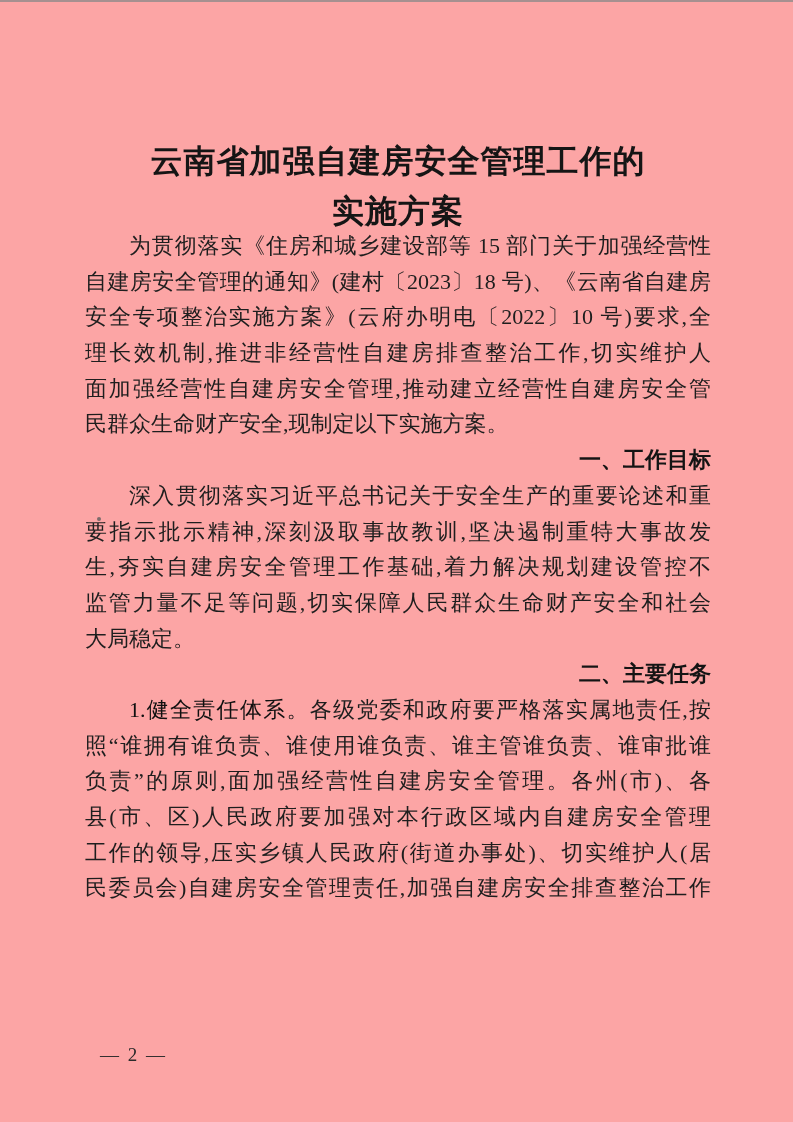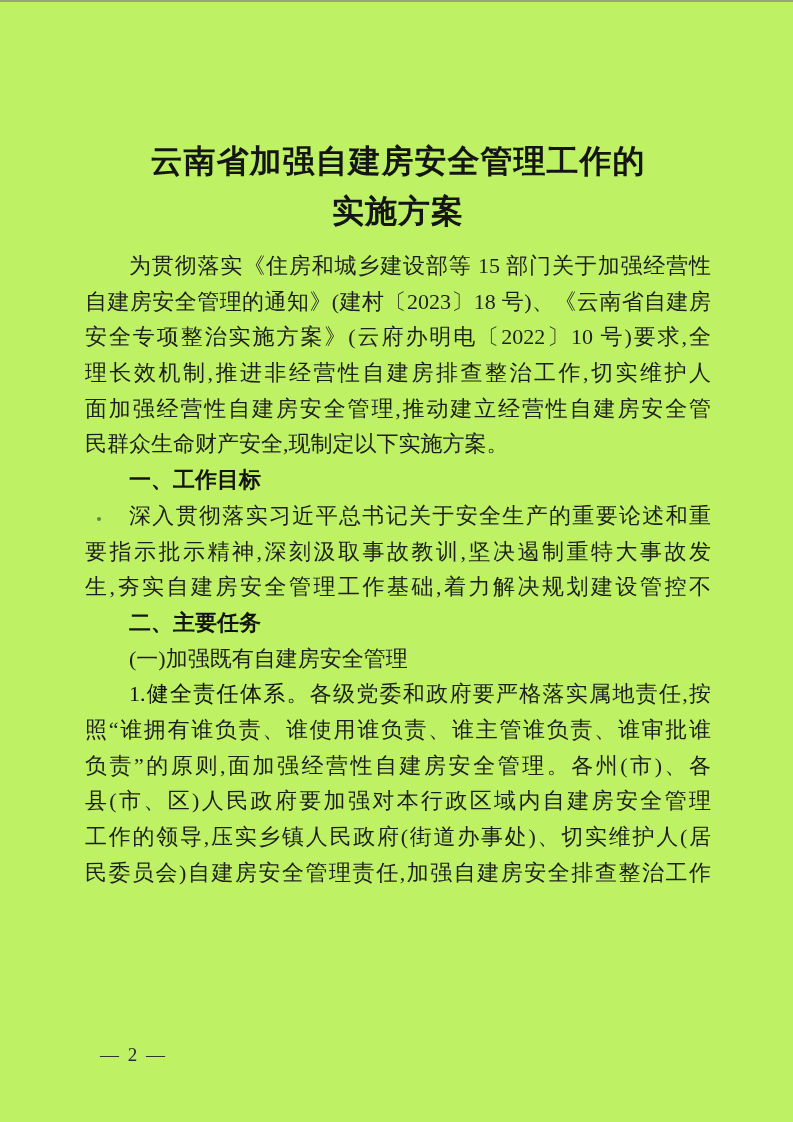--- a/index.html
+++ b/index.html
@@ -1,20 +1,20 @@
 <!DOCTYPE html>
 <html lang="zh"><head>
 <meta charset="utf-8">
 <style>
   html,body{margin:0;padding:0;background:#e8e8e8;}
   .page{
     position:relative;
     width:793px;height:1122px;
     margin:0 auto;
-    background:#bef264;
+    background:#fca5a5;
     overflow:hidden;
     font-family:"Liberation Serif","DejaVu Serif",serif;
     color:#1b1b1b;
   }
   .scan-edge{
     position:absolute;top:0;left:0;width:793px;height:2px;
     background:#8a8a8a;opacity:.75;
   }
   .artifact-dot{
     position:absolute;left:97px;top:517px;width:4px;height:4px;
@@ -23,39 +23,40 @@
   .doc-title{
     position:absolute;left:85px;top:136px;width:626px;
     text-align:center;
     font-weight:bold;
     font-size:32px;
     line-height:50px;
     letter-spacing:1px;
     color:#151515;
   }
   .doc-body{
-    position:absolute;left:85px;top:248px;width:626px;
+    position:absolute;left:85px;top:228px;width:626px;
   }
   .line{
     font-size:22px;
     line-height:35.7px;
     height:35.7px;
     white-space:normal;
     color:#1e1e1e;
   }
   .fill{
     text-align:justify;
     text-align-last:justify;
     text-justify:inter-character;
   }
   .para-start,.heading,.subheading{ text-indent:44px; }
   .heading{
     font-family:"Liberation Sans","DejaVu Sans",sans-serif;
     font-weight:bold;
     color:#141414;
+    text-align:right;
   }
   .subheading{
     font-family:"Liberation Serif","DejaVu Serif",serif;
     font-weight:500;
   }
   .lead{
     font-weight:normal;
     color:#101010;
   }
   .page-footer{
@@ -82,22 +83,23 @@
       <div class="line para-start fill">为贯彻落实《住房和城乡建设部等 15 部门关于加强经营性</div>
       <div class="line para fill">自建房安全管理的通知》(建村〔2023〕18 号)、《云南省自建房</div>
       <div class="line para fill">安全专项整治实施方案》(云府办明电〔2022〕10 号)要求,全</div>
       <div class="line para fill">理长效机制,推进非经营性自建房排查整治工作,切实维护人</div>
       <div class="line para fill">面加强经营性自建房安全管理,推动建立经营性自建房安全管</div>
       <div class="line para">民群众生命财产安全,现制定以下实施方案。</div>
       <div class="line heading">一、工作目标</div>
       <div class="line para-start fill">深入贯彻落实习近平总书记关于安全生产的重要论述和重</div>
       <div class="line para fill">要指示批示精神,深刻汲取事故教训,坚决遏制重特大事故发</div>
       <div class="line para fill">生,夯实自建房安全管理工作基础,着力解决规划建设管控不</div>
+      <div class="line para fill">监管力量不足等问题,切实保障人民群众生命财产安全和社会</div>
+      <div class="line para">大局稳定。</div>
       <div class="line heading">二、主要任务</div>
-      <div class="line subheading">(一)加强既有自建房安全管理</div>
       <div class="line para-start fill"><span class="lead">1.健全责任体系。</span>各级党委和政府要严格落实属地责任,按</div>
       <div class="line para fill">照“谁拥有谁负责、谁使用谁负责、谁主管谁负责、谁审批谁</div>
       <div class="line para fill">负责”的原则,面加强经营性自建房安全管理。各州(市)、各</div>
       <div class="line para fill">县(市、区)人民政府要加强对本行政区域内自建房安全管理</div>
       <div class="line para fill">工作的领导,压实乡镇人民政府(街道办事处)、切实维护人(居</div>
       <div class="line para fill">民委员会)自建房安全管理责任,加强自建房安全排查整治工作</div>
     </div>
 
   <div class="artifact-dot"></div>
 

